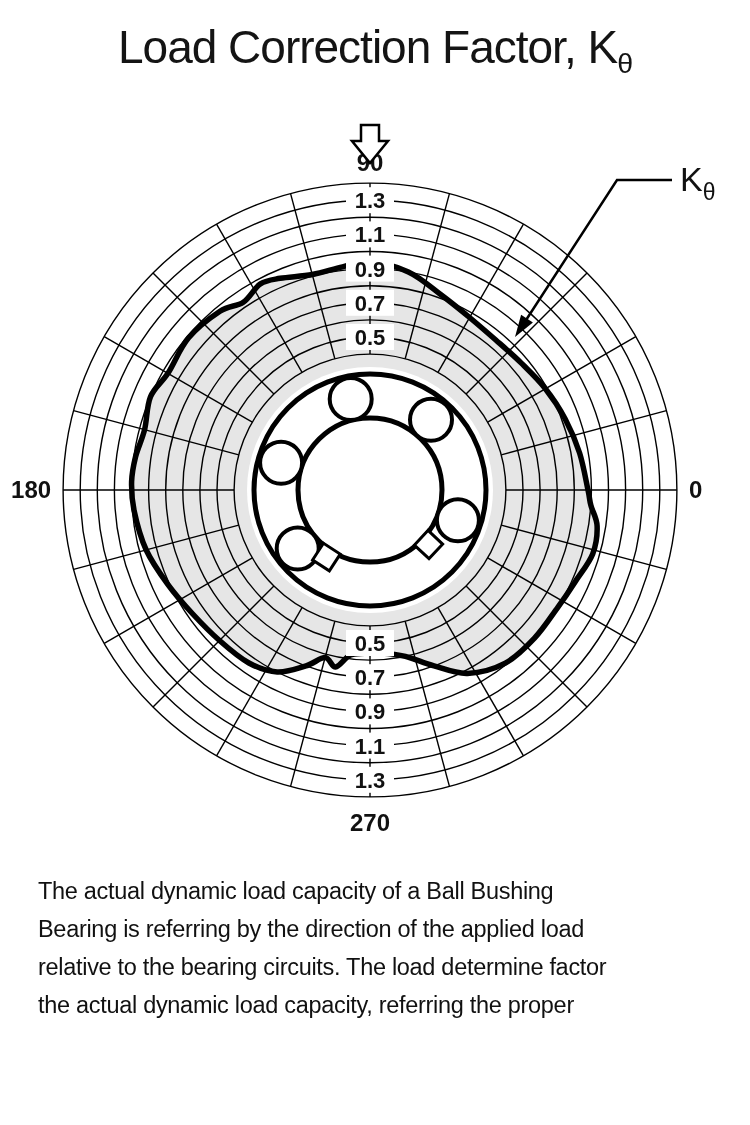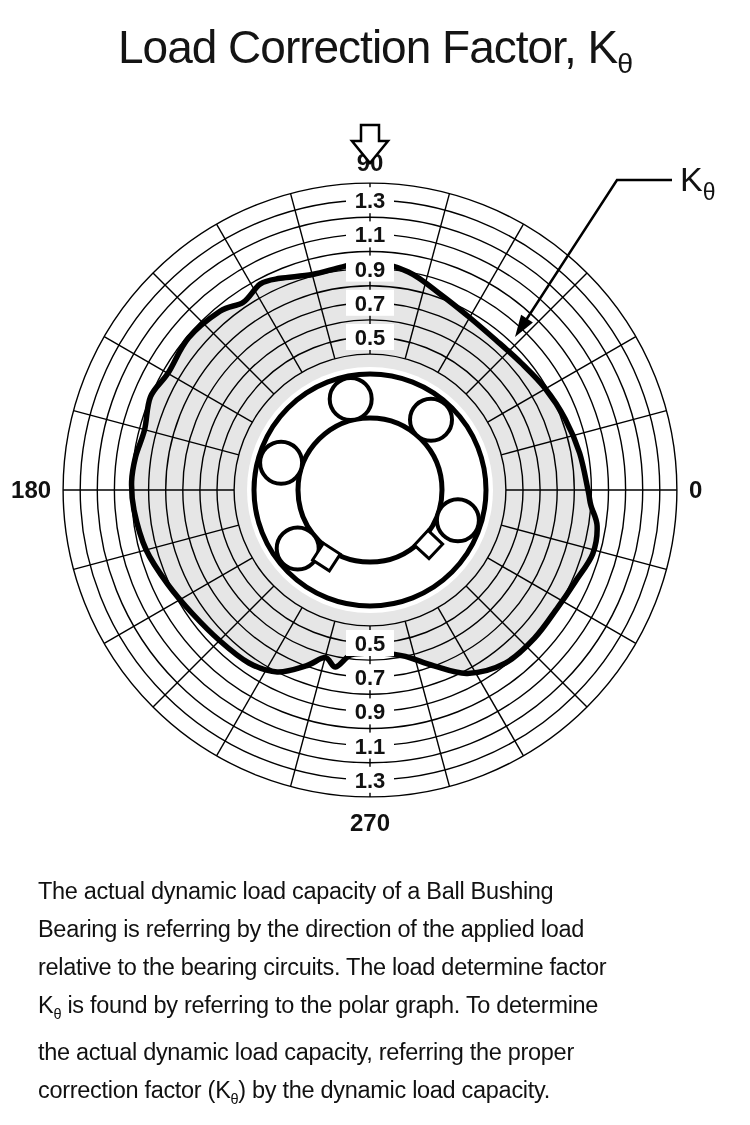--- a/index.html
+++ b/index.html
@@ -103,18 +103,16 @@
       <path d="M370,53.10000000000002 l-18,-22 l9,0 l0,-16 l18,0 l0,16 l9,0 Z" fill="#fff" stroke="#000" stroke-width="2.5" stroke-linejoin="miter"></path>
       <polyline points="672,70 617,70 525.9,210.2" fill="none" stroke="#000" stroke-width="2.5"></polyline>
       <polygon points="515,227 521.1,204.7 532.9,212.4" fill="#000"></polygon>
       <text x="680" y="81" font-size="34" fill="#111">K<tspan dy="9" font-size="23">θ</tspan></text>
     </svg>
 
   <div class="description">
       <div>The actual dynamic load capacity of a Ball Bushing</div>
       <div>Bearing is referring by the direction of the applied load</div>
       <div>relative to the bearing circuits. The load determine factor</div>
-      <div>K<sub>θ</sub> is found by referring to the polar graph. To determine</div>
       <div>the actual dynamic load capacity, referring the proper</div>
-      <div>correction factor (K<sub>θ</sub>) by the dynamic load capacity.</div>
     </div>
 
 </div>
 
 </body></html>

